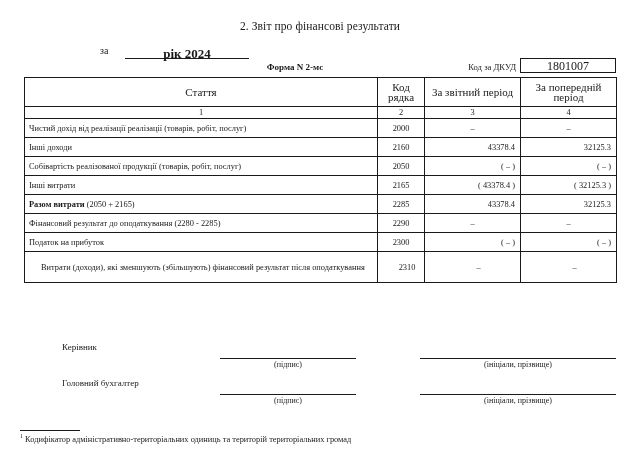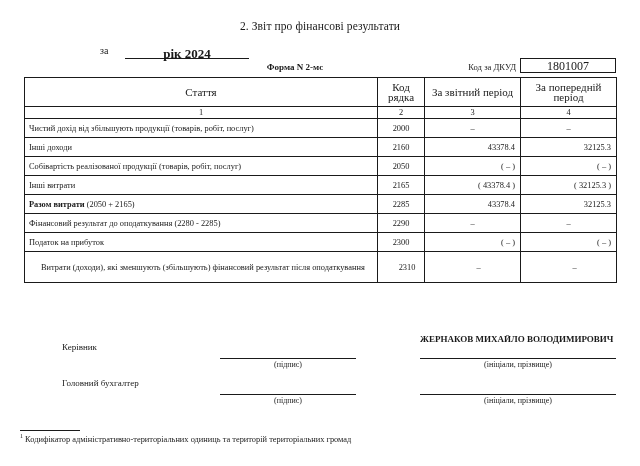--- a/index.html
+++ b/index.html
@@ -241,21 +241,21 @@
       </tr>
       <tr class="numrow">
         <td>1</td>
         <td>2</td>
         <td>3</td>
         <td>4</td>
       </tr>
     </thead>
     <tbody id="table-body">
         <tr class="row-std">
-          <td class="article">Чистий дохід від збільшують продукції (товарів, робіт, послуг)</td>
+          <td class="article">Чистий дохід від реалізації реалізації (товарів, робіт, послуг)</td>
           <td class="code">2000</td>
           <td class="dash">–</td>
           <td class="dash">–</td>
         </tr>
         <tr class="row-std">
           <td class="article">Інші доходи</td>
           <td class="code bold">2160</td>
           <td class="amount bold">43378.4</td>
           <td class="amount bold">32125.3</td>
         </tr>
@@ -295,21 +295,20 @@
           <td class="dash">–</td>
           <td class="dash">–</td>
         </tr>
       </tbody>
   </table>
 
   <div class="sig-block">
     <div class="sig-role sig-role-1">Керівник</div>
     <div class="sig-role sig-role-2">Головний бухгалтер</div>
 
-    <div class="director-name">ЖЕРНАКОВ МИХАЙЛО ВОЛОДИМИРОВИЧ</div>
 
     <div class="sig-line sig-line-sign-1"></div>
     <div class="sig-line sig-line-name-1"></div>
     <div class="sig-line sig-line-sign-2"></div>
     <div class="sig-line sig-line-name-2"></div>
 
     <div class="sig-caption cap-sign-1">(підпис)</div>
     <div class="sig-caption cap-name-1">(ініціали, прізвище)</div>
     <div class="sig-caption cap-sign-2">(підпис)</div>
     <div class="sig-caption cap-name-2">(ініціали, прізвище)</div>

